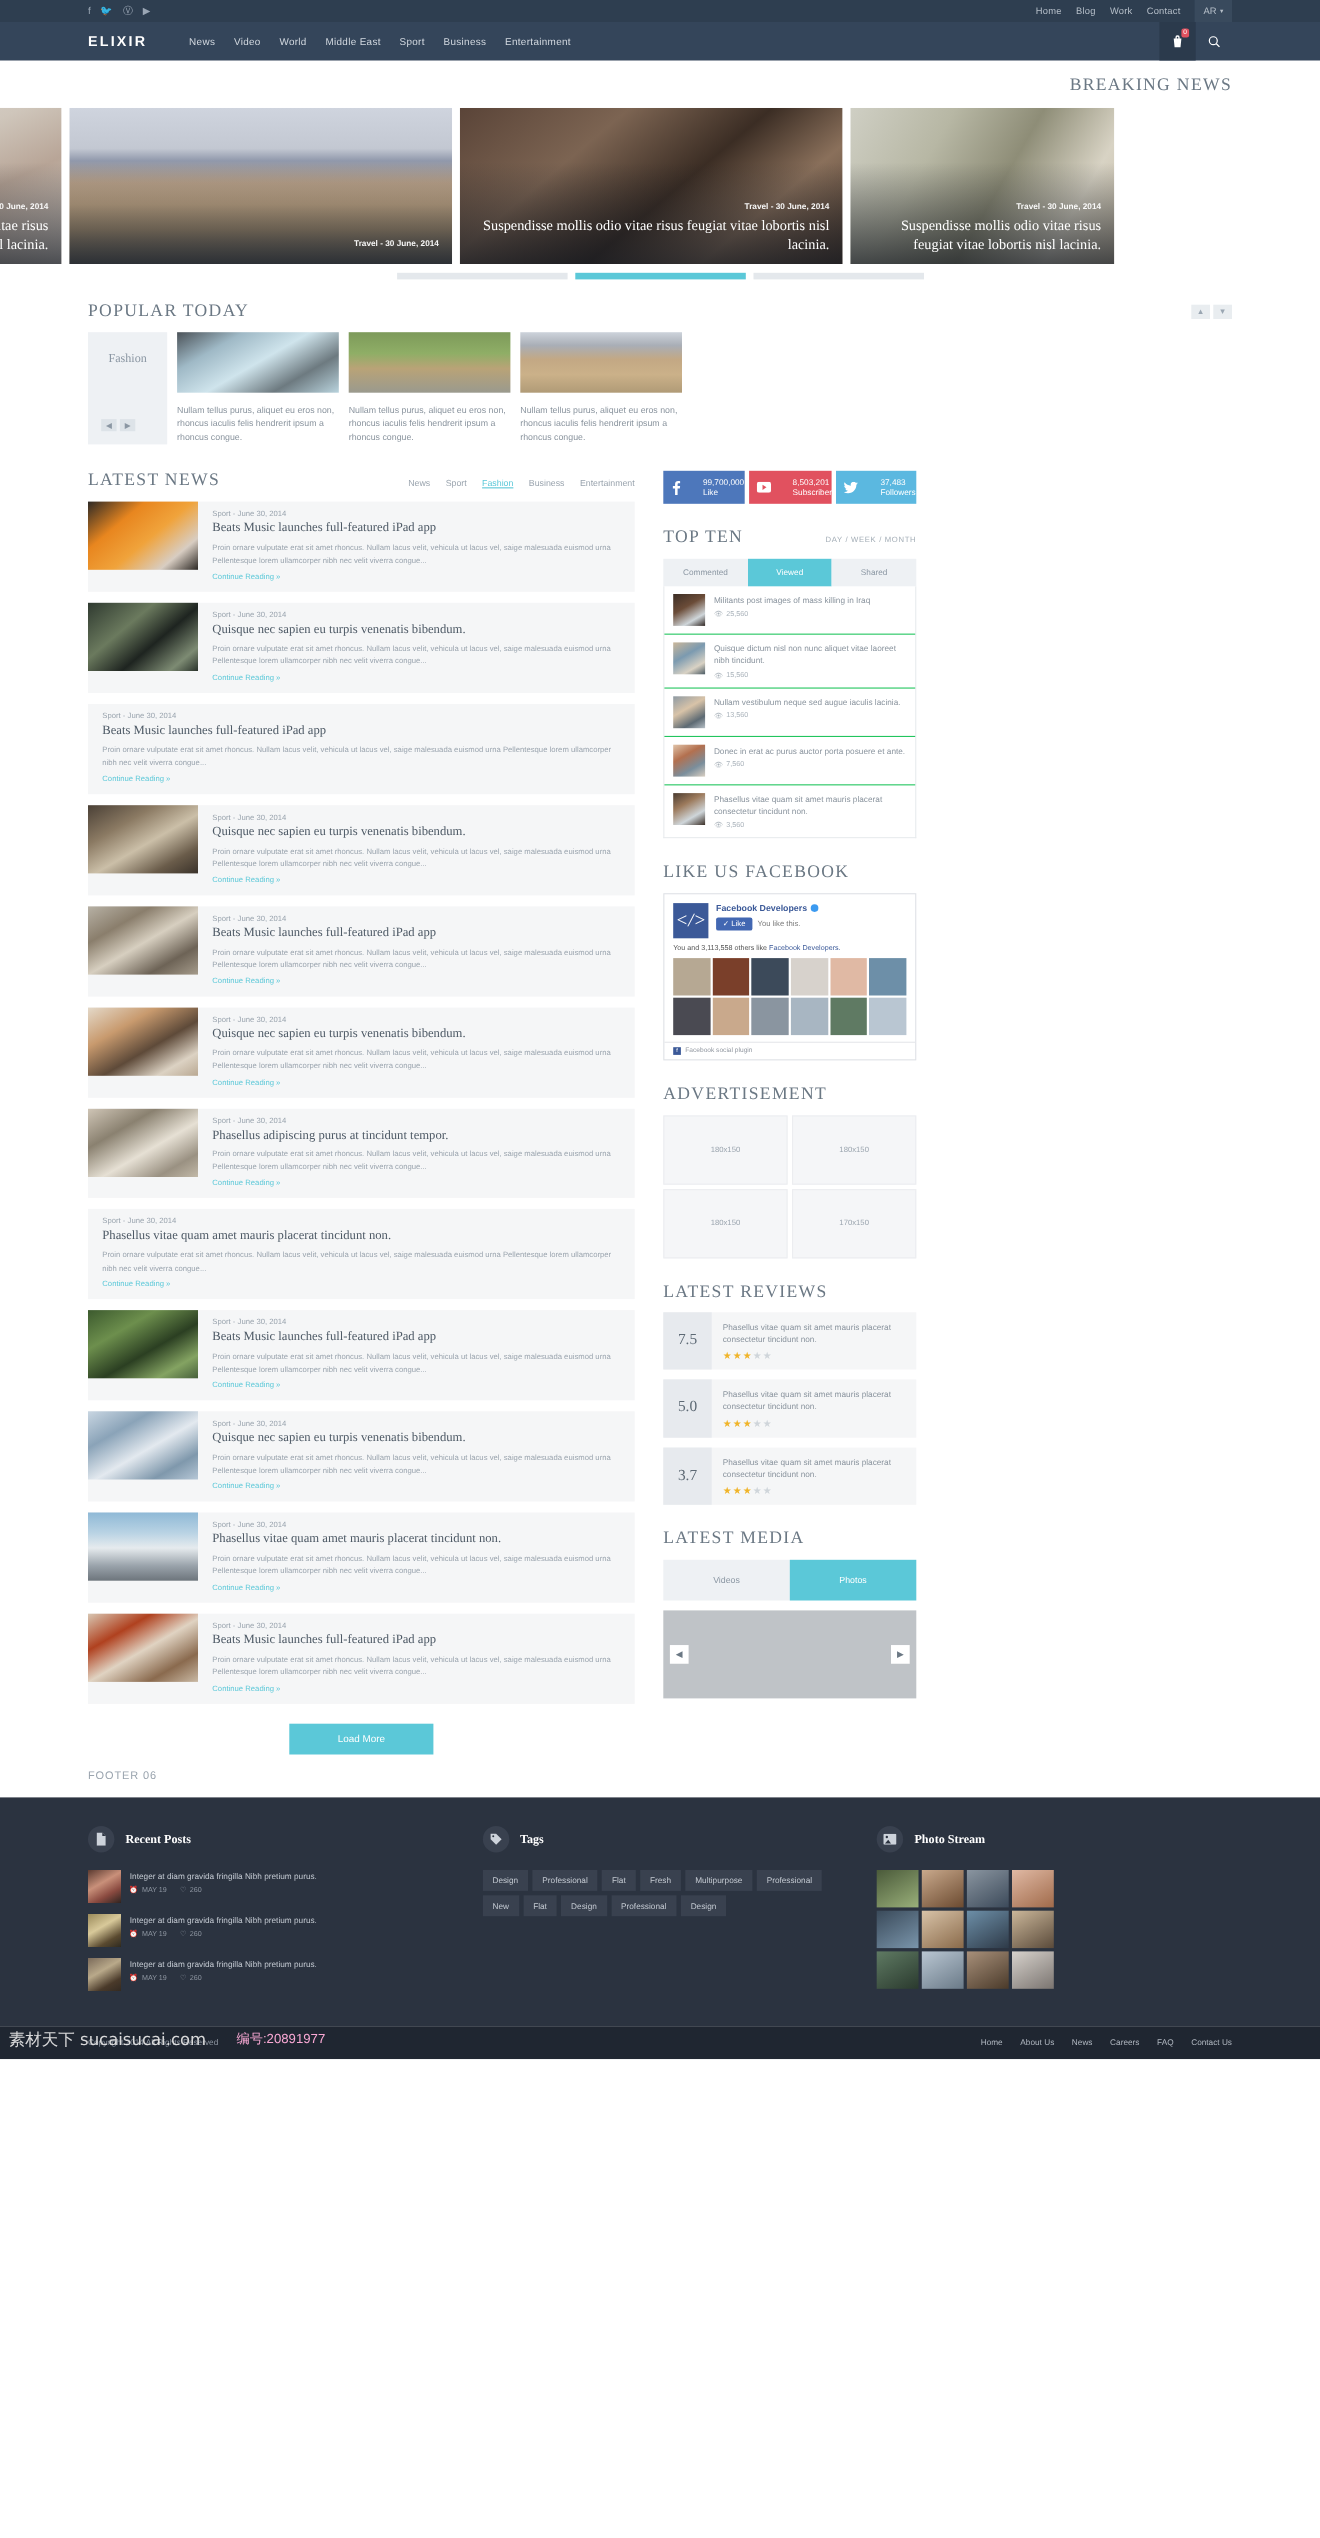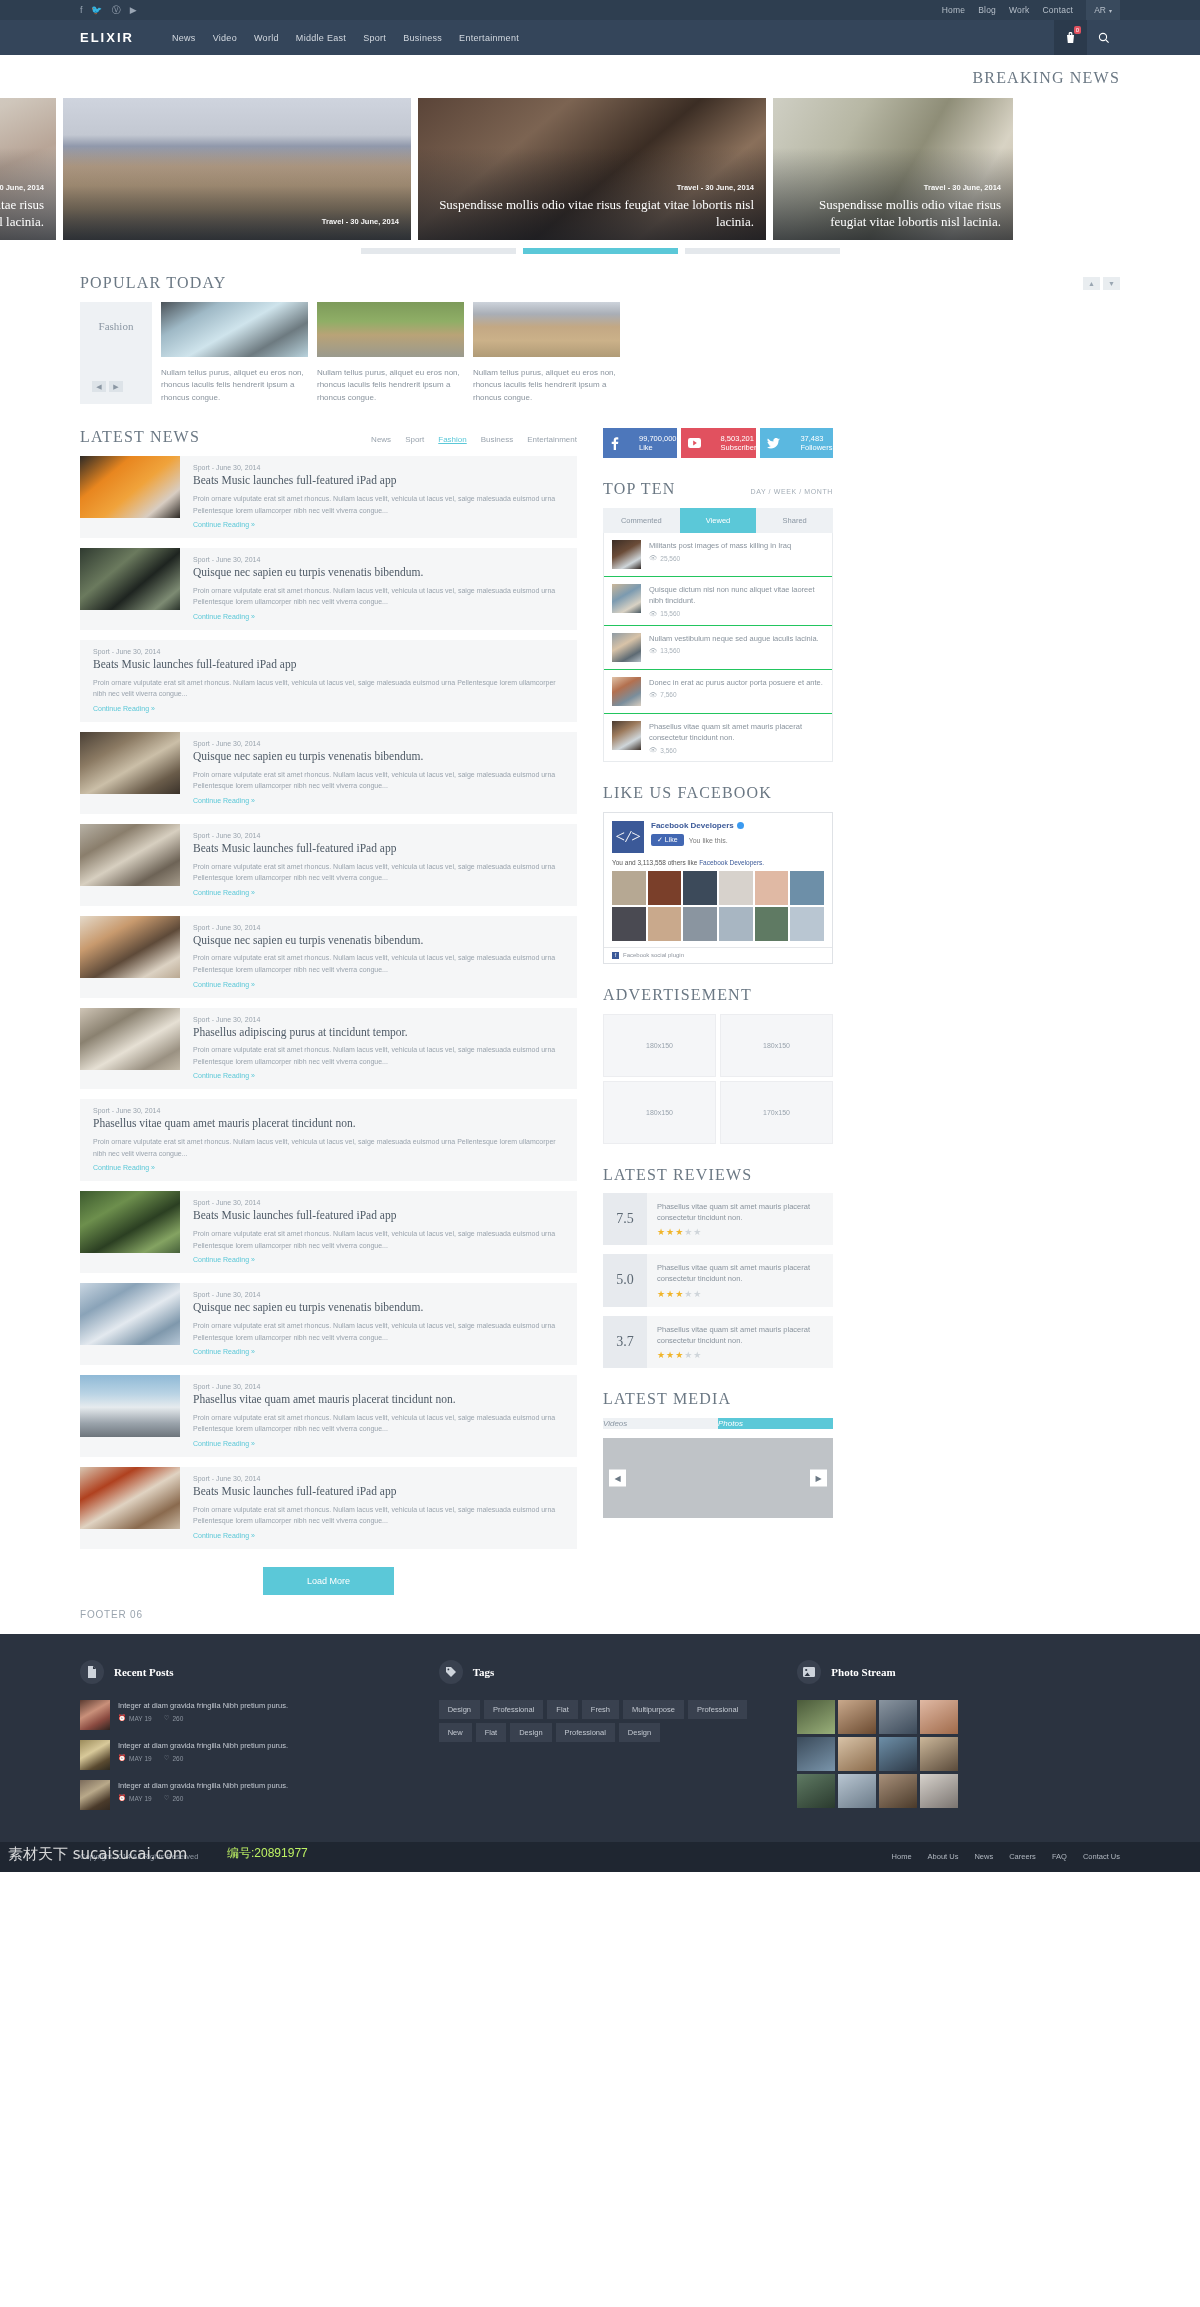--- a/index.html
+++ b/index.html
@@ -241,22 +241,22 @@
   }
   .rev-body { padding: 8px 10px; flex: 1; }
   .rev-text { font-size: 7.5px; color: #8a949e; line-height: 1.5; }
   .stars { margin-top: 4px; font-size: 9px; letter-spacing: 1px; }
   .star-on { color: #f0b429; }
   .star-off { color: #cfd5da; }
 
   
   .media-tabs { display: flex; margin-top: 10px; }
   .media-tab {
-    flex: 1; font-size: 8px; padding: 1px 0; cursor: pointer;
-    background: #eef1f4; color: #8b97a3; font-style: italic;
+    flex: 1; text-align: center; font-size: 8px; padding: 14px 0; cursor: pointer;
+    background: #eef1f4; color: #8b97a3;
   }
   .media-tab.active { background: #5bc8d8; color: #fff; }
   .media-stage {
     height: 80px; background: #bfc3c7; margin-top: 9px; position: relative;
   }
   .media-arrow {
     position: absolute; top: 50%; transform: translateY(-50%);
     width: 17px; height: 17px; background: #fff; color: #6b7884;
     display: flex; align-items: center; justify-content: center; font-size: 8px; cursor: pointer;
   }
@@ -295,21 +295,21 @@
     display: flex; align-items: center; justify-content: space-between;
   }
   .copy { font-size: 7.5px; color: #8d95a0; }
   .bottomnav { display: flex; gap: 16px; }
   .bottomnav a { font-size: 7.5px; color: #b0b7c0; text-decoration: none; }
   .watermark {
     position: absolute; left: 8px; bottom: 8px; color: #e8e8e8;
     font-size: 15px; opacity: .92; pointer-events: none;
     font-family: "DejaVu Sans", sans-serif;
   }
-  .wm2 { position: absolute; left: 227px; bottom: 10px; color: #bef264; font-size: 12px; }
+  .wm2 { position: absolute; left: 215px; bottom: 10px; color: #f9a8d4; font-size: 12px; }
 </style>
 </head>
 <body>
 
 <div class="topbar">
   <div class="topbar-inner">
     <div class="social-mini">
       <span>f</span>
       <span>🐦</span>
       <span>Ⓥ</span>

